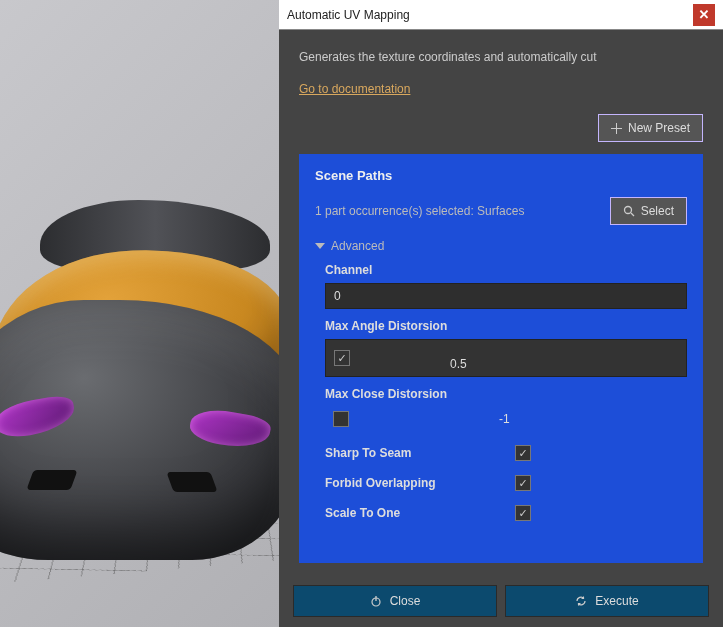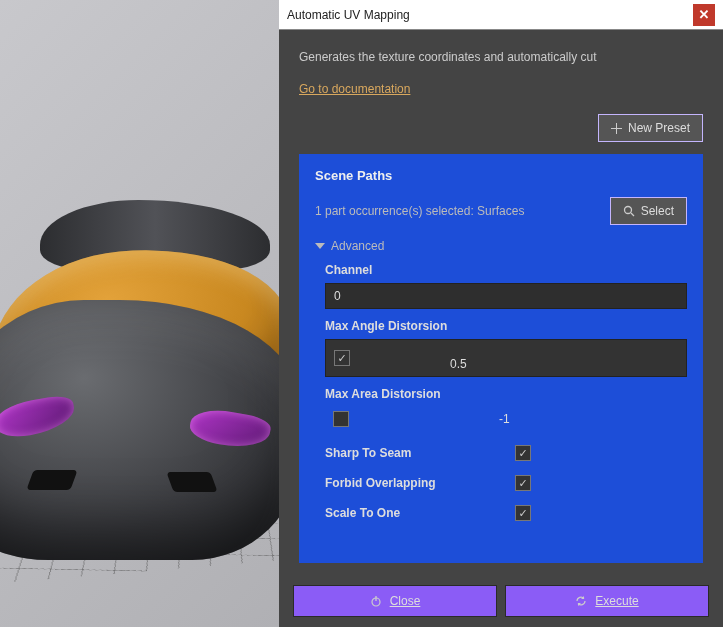--- a/index.html
+++ b/index.html
@@ -141,27 +141,26 @@
   .valtext { color:#ddd; padding-left: 40px; }
   .boolrow { display:flex; align-items:center; margin:14px 0; }
   .boolrow .lbl { width: 190px; color:#ddd; font-weight:600; font-size:12px;}
   .footer {
     display: flex; gap: 8px;
     padding: 10px 14px;
     background:#444;
   }
   .footbtn {
     flex: 1;
-    background: #8b5cf6; color:#ddd;
+    background: #0c4a6e; color:#ddd;
     border:1px solid #2a2a2a;
     padding: 8px;
     display:flex; align-items:center; justify-content:center; gap:8px;
     cursor:pointer;
     font-size:12px;
-    text-decoration:underline;
   }
   svg { display:block; }
   .distort-box{
     background:#333; border:1px solid #222;
     padding:5px 8px;
     display:flex; align-items:center;
   }
 </style>
 </head>
 <body>
@@ -225,21 +224,21 @@
 
         <div class="flabel">Channel</div>
         <input class="input" value="0" style="">
 
         <div class="flabel">Max Angle Distorsion</div>
         <div class="distort-box">
           <span class="chkbox checked"></span>
           <input class="input halfinput" style="margin-left: 100px; border: none; background: transparent; padding: 0px;" value="0.5">
         </div>
 
-        <div class="flabel">Max Area Distorsion</div>
+        <div class="flabel">Max Close Distorsion</div>
         <div class="row" style="padding:4px 8px;">
           <span class="chkbox"></span>
           <span class="valtext" style="margin-left:100px;">-1</span>
         </div>
 
         <div class="boolrow">
           <span class="lbl">Sharp To Seam</span>
           <span class="chkbox checked"></span>
         </div>
         <div class="boolrow">

